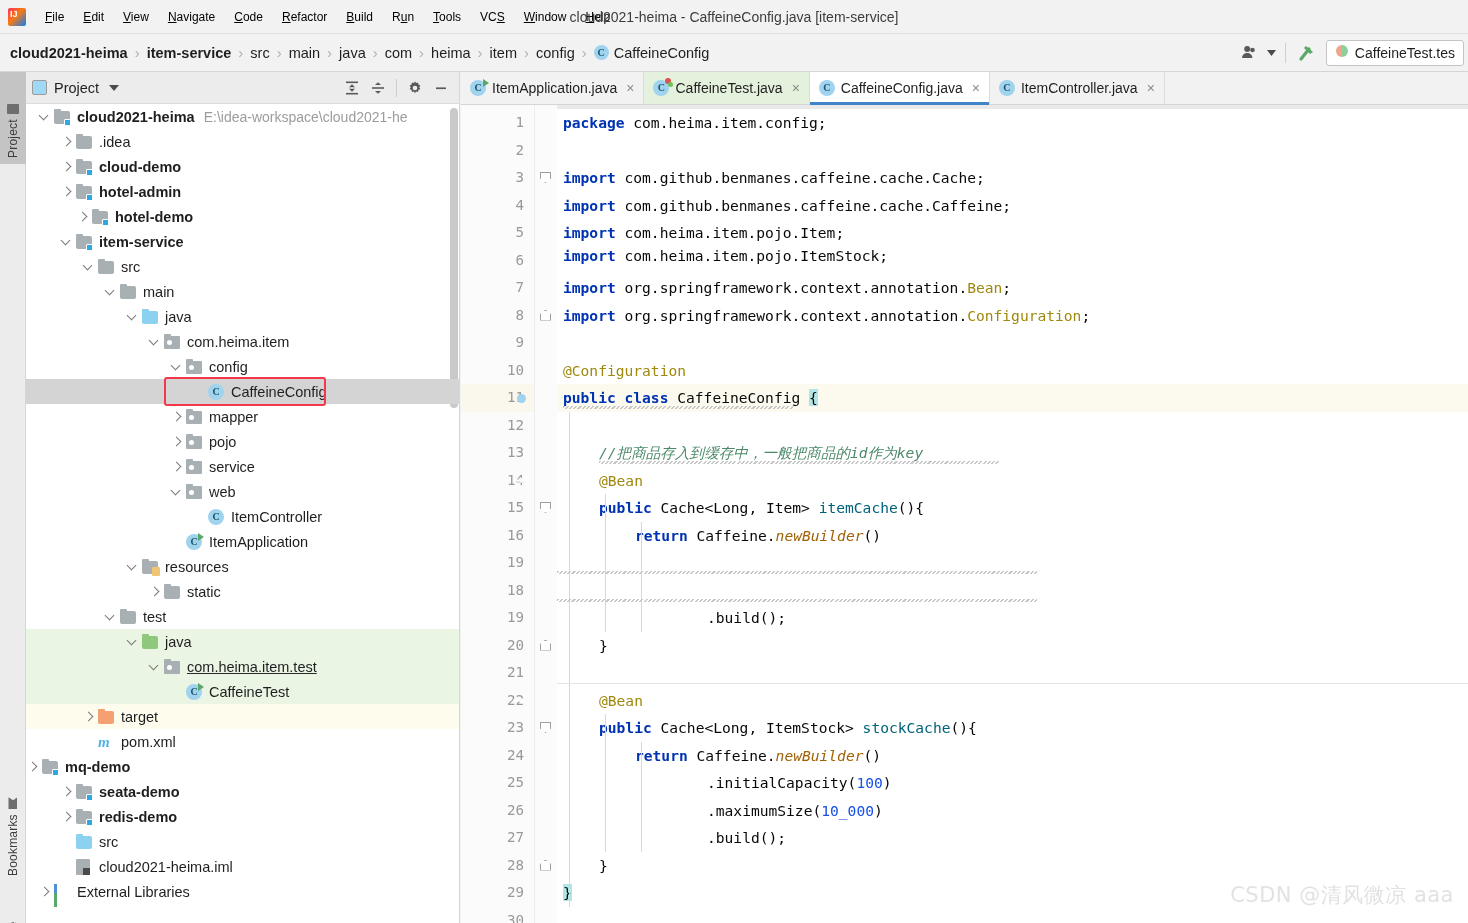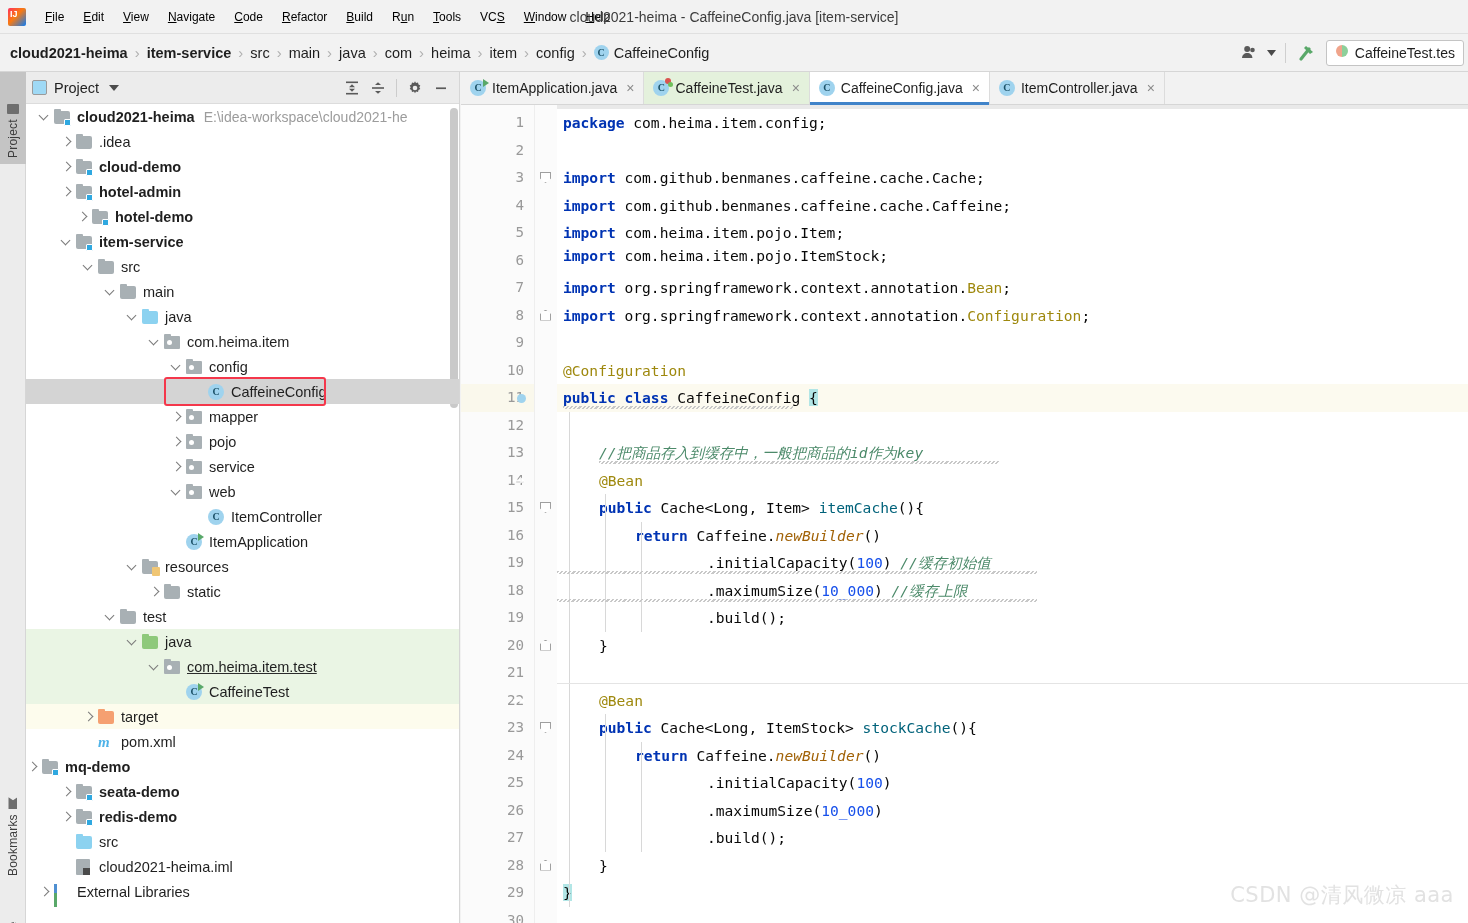--- a/index.html
+++ b/index.html
@@ -809,22 +809,20 @@
           <div class="codeline" style="top: 169px; padding-left: 6px;"><span class="kw">import </span><span class="sq">org.springframework.context.annotation.</span><span class="ann">Bean</span><span class="sq">;</span></div>
           <div class="codeline" style="top: 196.5px; padding-left: 6px;"><span class="kw">import </span><span class="sq">org.springframework.context.annotation.</span><span class="ann">Configuration</span><span class="sq">;</span></div>
           <div class="codeline" style="top: 224px; padding-left: 6px;"></div>
           <div class="codeline" style="top: 251.5px; padding-left: 6px;"><span class="ann">@Configuration</span></div>
           <div class="codeline" style="top: 279px; padding-left: 6px;"><span class="kw">public class </span><span class="sq">CaffeineConfig </span><span class="caretbox">{</span></div>
           <div class="codeline" style="top: 306.5px; padding-left: 6px;"></div>
           <div class="codeline" style="top: 334px; padding-left: 42px;"><span class="cmz">//把商品存入到缓存中，一般把商品的id作为key</span></div>
           <div class="codeline" style="top: 361.5px; padding-left: 42px;"><span class="ann">@Bean</span></div>
           <div class="codeline" style="top: 389px; padding-left: 42px;"><span class="kw">public </span><span class="sq">Cache&lt;Long, Item&gt; </span><span class="sfn">itemCache</span><span class="sq">(){</span></div>
           <div class="codeline" style="top: 416.5px; padding-left: 78px;"><span class="kw">return </span><span class="sq">Caffeine.</span><span class="ital">newBuilder</span><span class="sq">()</span></div>
-          <div class="codeline" style="top: 444px; padding-left: 150px;"><span class="sq">.initialCapacity(</span><span class="num">100</span><span class="sq">) </span><span class="cmz">//缓存初始值</span></div>
-          <div class="codeline" style="top: 471.5px; padding-left: 150px;"><span class="sq">.maximumSize(</span><span class="num">10_000</span><span class="sq">) </span><span class="cmz">//缓存上限</span></div>
           <div class="codeline" style="top: 499px; padding-left: 150px;"><span class="sq">.build();</span></div>
           <div class="codeline" style="top: 526.5px; padding-left: 42px;"><span class="sq">}</span></div>
           <div class="codeline" style="top: 554px; padding-left: 6px;"></div>
           <div class="codeline" style="top: 581.5px; padding-left: 42px;"><span class="ann">@Bean</span></div>
           <div class="codeline" style="top: 609px; padding-left: 42px;"><span class="kw">public </span><span class="sq">Cache&lt;Long, ItemStock&gt; </span><span class="sfn">stockCache</span><span class="sq">(){</span></div>
           <div class="codeline" style="top: 636.5px; padding-left: 78px;"><span class="kw">return </span><span class="sq">Caffeine.</span><span class="ital">newBuilder</span><span class="sq">()</span></div>
           <div class="codeline" style="top: 664px; padding-left: 150px;"><span class="sq">.initialCapacity(</span><span class="num">100</span><span class="sq">)</span></div>
           <div class="codeline" style="top: 691.5px; padding-left: 150px;"><span class="sq">.maximumSize(</span><span class="num">10_000</span><span class="sq">)</span></div>
           <div class="codeline" style="top: 719px; padding-left: 150px;"><span class="sq">.build();</span></div>
           <div class="codeline" style="top: 746.5px; padding-left: 42px;"><span class="sq">}</span></div>

